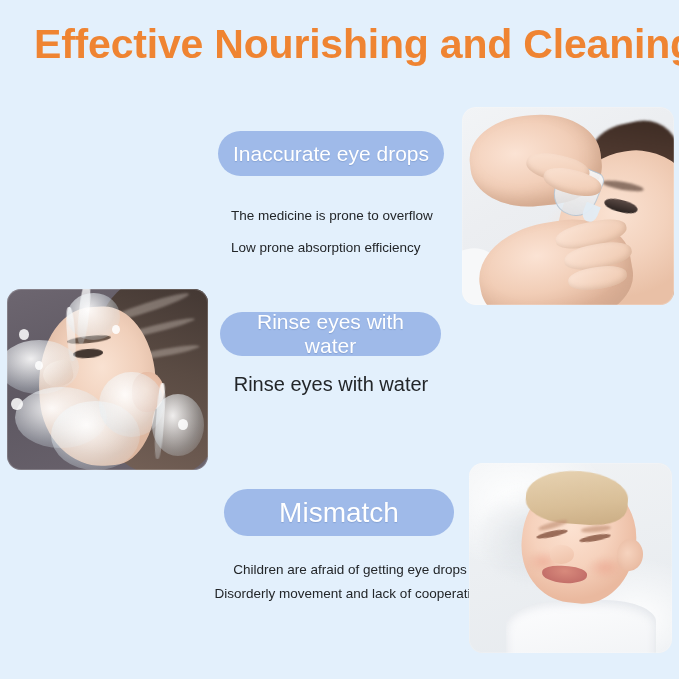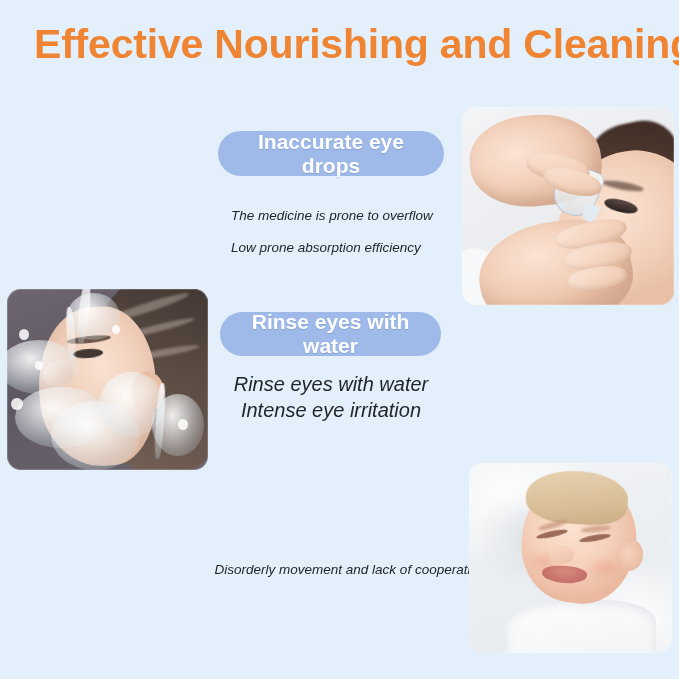--- a/index.html
+++ b/index.html
@@ -38,21 +38,21 @@
     position: absolute;
     display: flex;
     align-items: center;
     justify-content: center;
     box-sizing: border-box;
     background: #9fbae9;
     border-radius: 999px;
     color: #ffffff;
     text-align: center;
     text-shadow: 0 1px 1px rgba(90,120,175,0.35);
-    font-weight: bold;
+    font-weight: normal;
     padding: 0 14px;
   }
   .pill-1 {
     left: 218px; top: 131px;
     width: 226px; height: 45px;
     font-size: 21px;
   }
   .pill-2 {
     left: 220px; top: 312px;
     width: 221px; height: 44px;
@@ -62,21 +62,21 @@
     left: 224px; top: 489px;
     width: 230px; height: 47px;
     font-size: 28px;
   }
 
   
   .copy {
     position: absolute;
     color: #232629;
   }
-  .copy .line { white-space: nowrap; font-style: italic; }
+  .copy .line { white-space: nowrap; }
 
   .copy-1 {
     left: 231px; top: 200px;
     font-size: 13.5px;
     line-height: 32px;
     text-align: left;
   }
   .copy-2 {
     left: 221px; top: 371px;
     width: 220px;
@@ -413,21 +413,20 @@
     <div class="pd-vial"></div>
     <div class="pd-vial-tip"></div>
     <div class="pd-finger pd-f1"></div>
     <div class="pd-finger pd-f2"></div>
   </div>
 
   <div class="pill pill-2">Rinse eyes with water</div>
 
   <div class="copy copy-2">
     <div class="line">Rinse eyes with water</div>
-    <div class="line">Intense eye irritation</div>
   </div>
 
   <div class="photo photo-splash">
     <div class="bg"></div>
     <div class="ws-hair"></div>
     <div class="ws-hair-strand ws-s1"></div>
     <div class="ws-hair-strand ws-s2"></div>
     <div class="ws-hair-strand ws-s3"></div>
     <div class="ws-face"></div>
     <div class="ws-brow"></div>
@@ -443,22 +442,24 @@
     <div class="splash sp3"></div>
     <div class="splash sp5"></div>
     <div class="splash sp6"></div>
     <div class="drop" style="left:6%;top:22%;width:5%;height:6%;"></div>
     <div class="drop" style="left:14%;top:40%;width:4%;height:5%;"></div>
     <div class="drop" style="left:2%;top:60%;width:6%;height:7%;"></div>
     <div class="drop" style="left:52%;top:20%;width:4%;height:5%;"></div>
     <div class="drop" style="right:10%;top:72%;width:5%;height:6%;"></div>
   </div>
 
+  <div class="pill pill-3">Mismatch</div>
 
   <div class="copy copy-3">
+    <div class="line">Children are afraid of getting eye drops</div>
     <div class="line">Disorderly movement and lack of cooperation</div>
   </div>
 
   <div class="photo photo-child">
     <div class="bg"></div>
     <div class="ch-pillow"></div>
     <div class="ch-shadow"></div>
     <div class="ch-body"></div>
     <div class="ch-head"></div>
     <div class="ch-hair"></div>

